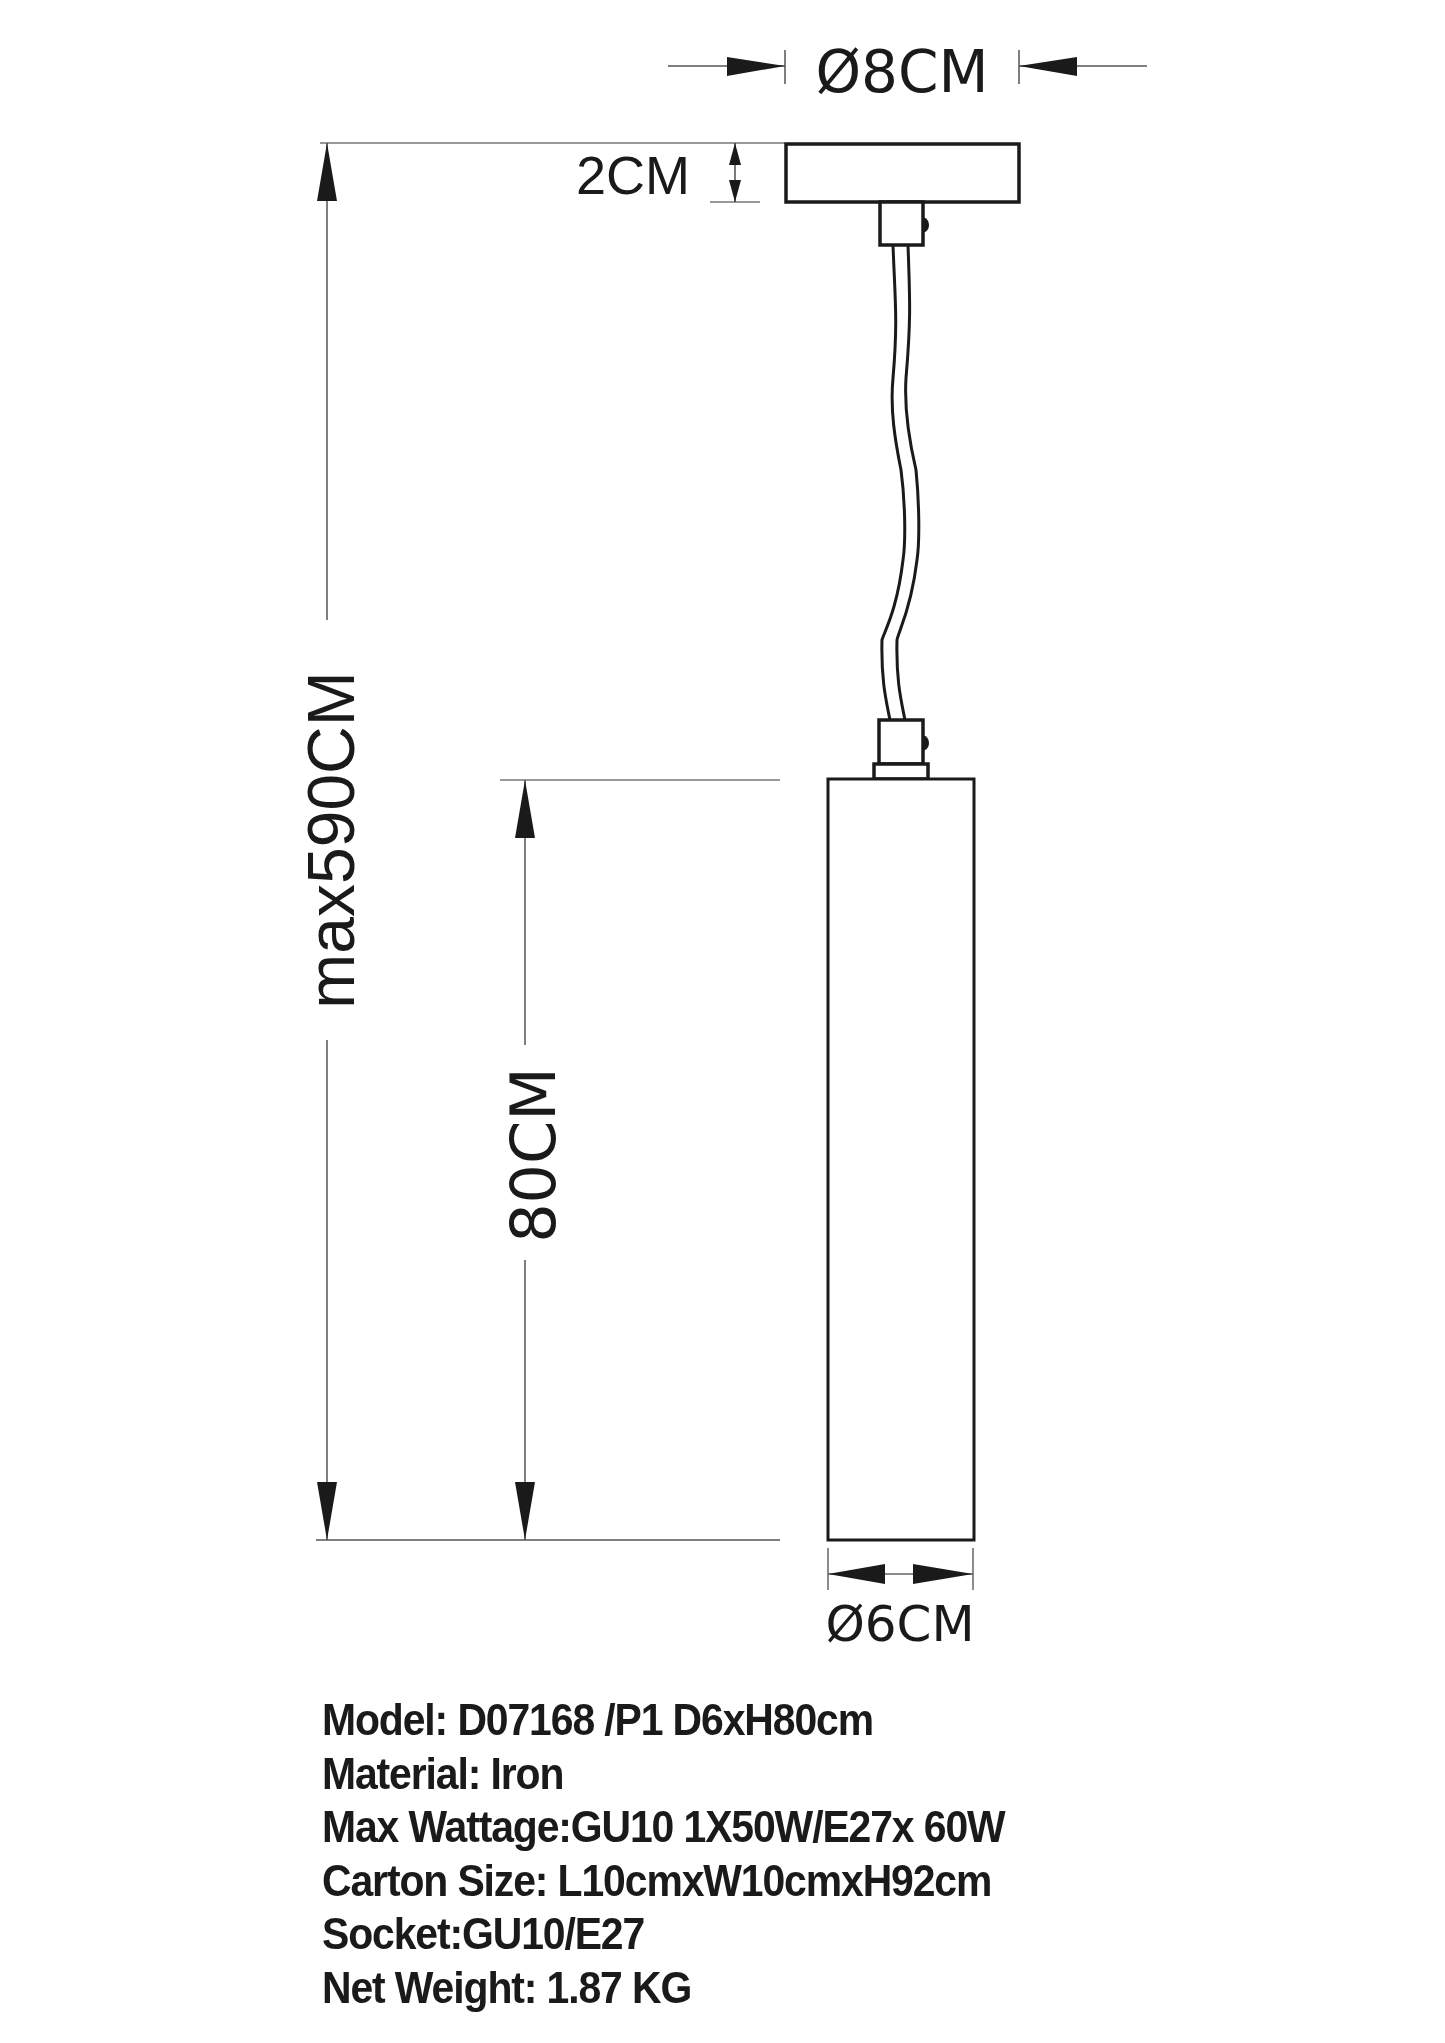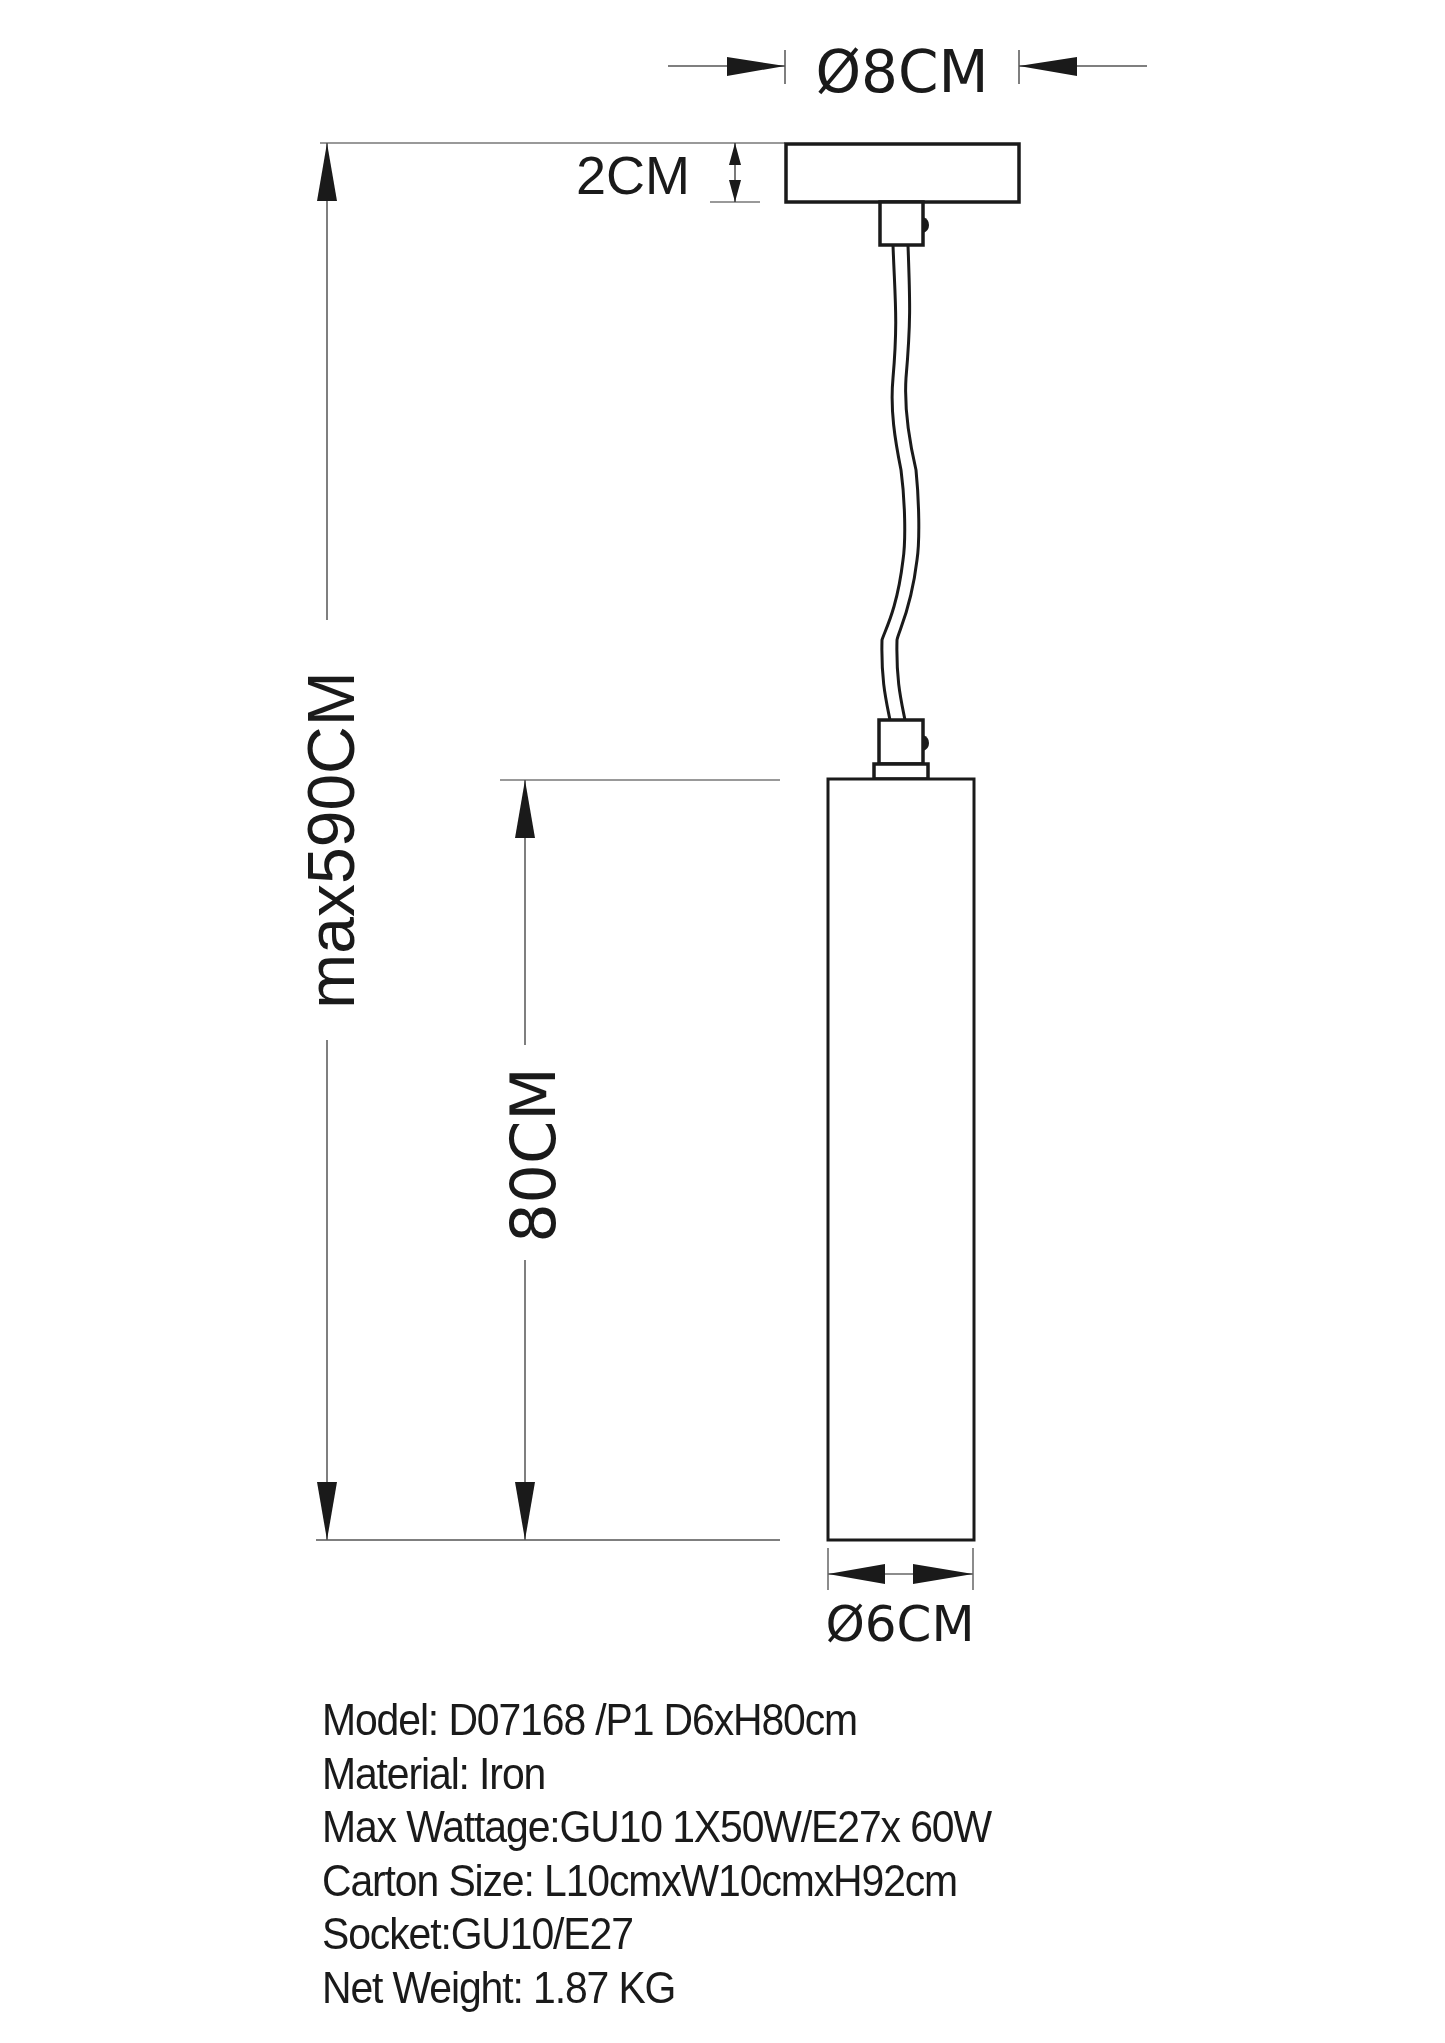--- a/index.html
+++ b/index.html
@@ -1,20 +1,20 @@
 <!DOCTYPE html>
 <html><head>
   <meta charset="utf-8">
   <style>
     html, body { margin: 0; padding: 0; background: #ffffff; }
     body { width: 1445px; height: 2043px; position: relative; overflow: hidden; font-family: "Liberation Sans", sans-serif; color: #1a1a1a; }
     #drawing { position: absolute; left: 0; top: 0; width: 1445px; height: 2043px; }
     .dim-label { font-family: "DejaVu Sans", "Liberation Sans", sans-serif; fill: #1a1a1a; }
     .dim-label-bold { font-family: "Liberation Sans", sans-serif; fill: #1a1a1a; }
-    #specs { position: absolute; left: 322px; top: 1693px; margin: 0; padding: 0; list-style: none; }
+    #specs { position: absolute; left: 322px; top: 1693px; margin: 0; padding: 0; list-style: none; font-weight: bold; }
     #specs li { font-family: "Liberation Sans", sans-serif; font-size: 44px; line-height: 53.5px; color: #1a1a1a; letter-spacing: -1.2px; transform: scaleX(0.93); transform-origin: left center; white-space: nowrap; }
   </style>
 </head>
 <body>
 
 <svg id="drawing" xmlns="http://www.w3.org/2000/svg" width="1445" height="2043" viewBox="0 0 1445 2043">
 
   <g>
     <line x1="668" y1="66" x2="785" y2="66" stroke="#555" stroke-width="1.5"></line>
     <line x1="1019" y1="66" x2="1147" y2="66" stroke="#555" stroke-width="1.5"></line>

